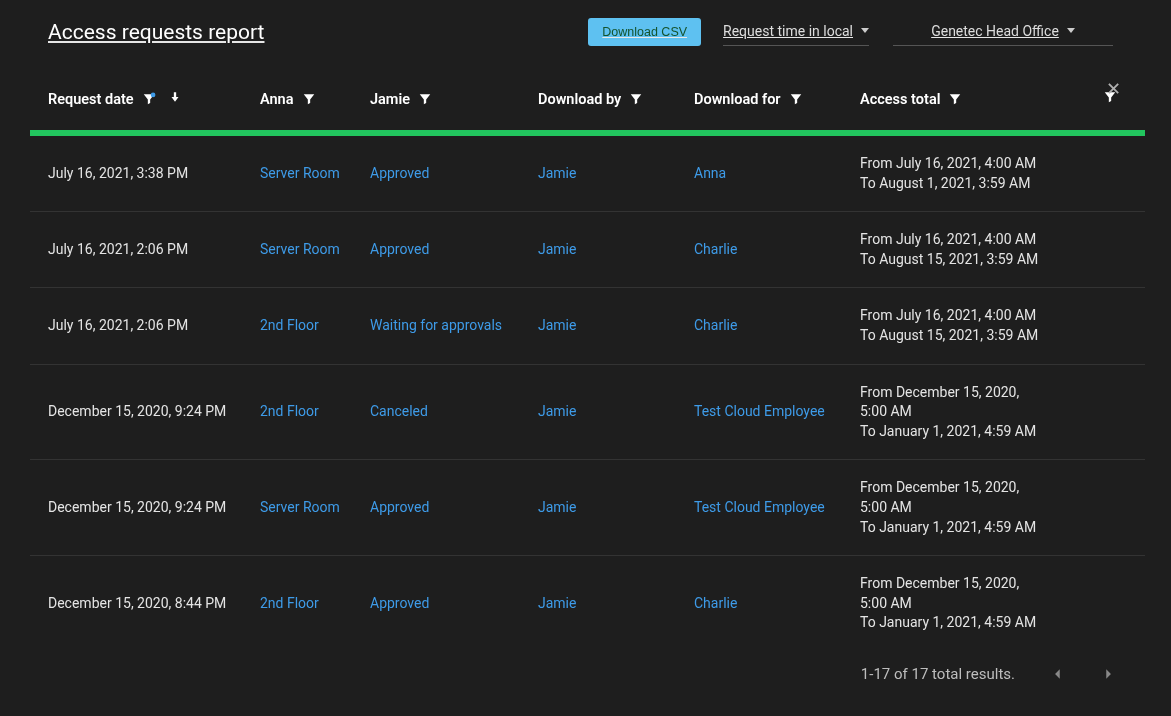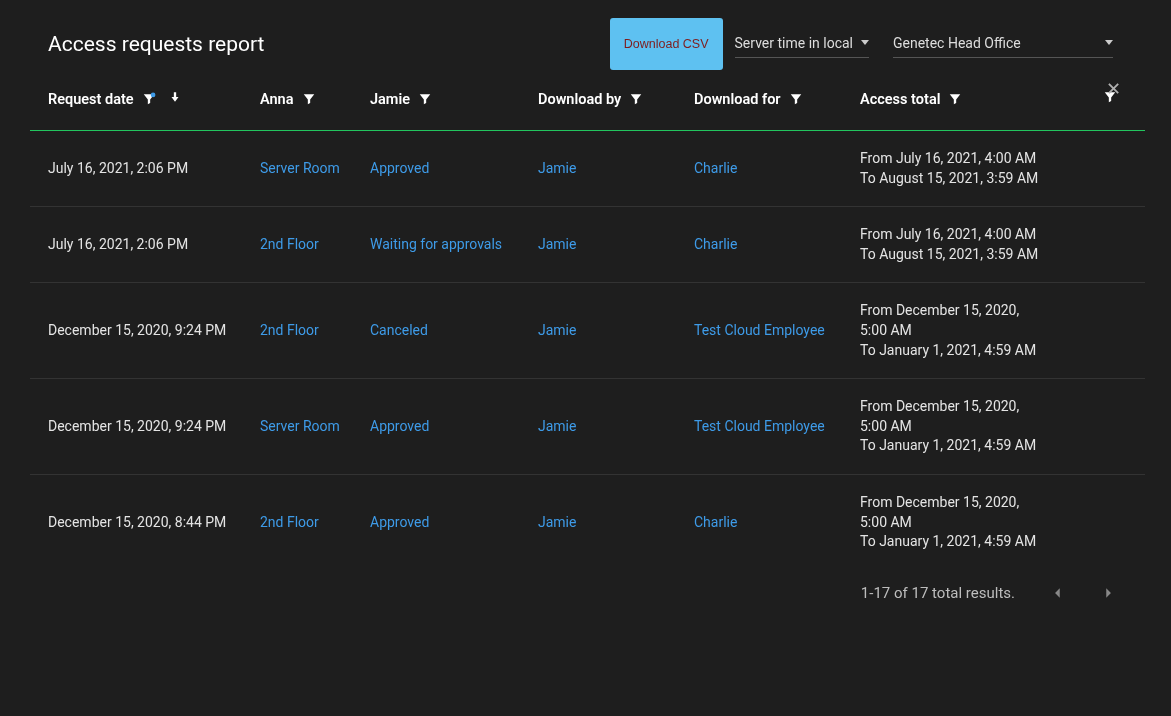--- a/index.html
+++ b/index.html
@@ -10,48 +10,49 @@
     font-size: 14px;
     width: 1171px;
     height: 716px;
     overflow: hidden;
     position: relative;
   }
   .topbar {
     display: flex;
     align-items: center;
     padding: 18px 34px 10px 48px;
+    text-decoration: underline;
   }
   .title {
     font-size: 21px;
     font-weight: 400;
     flex: 1;
     color: #fff;
   }
   .btn-download {
     background: #5ec1f1;
-    color: #7f1d1d;
+    color: #14532d;
     border: none;
-    padding: 19px 14px;
+    padding: 7px 14px;
     border-radius: 3px;
     font-size: 12.5px;
     cursor: pointer;
-    margin-right: 12px;
+    margin-right: 22px;
   }
   .dd {
     display: flex;
     align-items: center;
     border-bottom: 1px solid #555;
     padding: 4px 0 6px 0;
     margin-right: 24px;
     cursor: pointer;
     font-size: 14px;
     color: #ddd;
   }
-  .dd.wide { width: 220px; justify-content: space-between; }
+  .dd.wide { width: 220px; justify-content: center; }
   .caret {
     display: inline-block;
     width: 0; height: 0;
     border-left: 4px solid transparent;
     border-right: 4px solid transparent;
     border-top: 5px solid #ccc;
     margin-left: 8px;
   }
 
   .content-scroll {
@@ -80,21 +81,21 @@
     z-index: 5;
   }
 
   table { width: 100%; border-collapse: collapse; table-layout: fixed; }
   thead th {
     text-align: left;
     font-weight: 600;
     padding: 22px 10px 22px 18px;
     font-size: 14.5px;
     color: #fff;
-    border-bottom: 1px solid #22c55e;
+    border-bottom: 6px solid #22c55e;
     vertical-align: middle;
   }
   tbody td {
     padding: 18px 10px 18px 18px;
     border-bottom: 1px solid #333;
     vertical-align: middle;
     font-size: 14px;
     line-height: 1.4;
   }
   tbody tr:last-child td { border-bottom: none; }
@@ -129,21 +130,21 @@
   .pager .nav { color: #888; cursor: pointer; }
   .pager .nav svg { display:block; }
 </style>
 </head>
 <body>
 
 <div class="topbar">
   <div class="title">Access requests report</div>
   <button class="btn-download">Download CSV</button>
   <div class="dd">
-    <span>Server time in local</span>
+    <span>Request time in local</span>
     <span class="caret"></span>
   </div>
   <div class="dd wide">
     <span>Genetec Head Office</span>
     <span class="caret"></span>
   </div>
 </div>
 
 <span class="close-x">✕</span>
 
@@ -229,20 +230,29 @@
         <th style="text-align:right; padding-right:28px;">
           <span class="funnel">
             <svg width="14" height="14" viewBox="0 0 24 24" fill="#fff">
                 <path d="M3 4h18l-7 9v6l-4 2v-8z"></path>
               </svg>
           </span>
         </th>
       </tr>
     </thead>
     <tbody id="tbody">
+        <tr>
+          <td class="plain">July 16, 2021, 3:38 PM</td>
+          <td class="link">Server Room</td>
+          <td class="link">Approved</td>
+          <td class="link">Jamie</td>
+          <td class="link">Anna</td>
+          <td class="dates">From July 16, 2021, 4:00 AM<br>To August 1, 2021, 3:59 AM</td>
+          <td></td>
+        </tr>
         <tr>
           <td class="plain">July 16, 2021, 2:06 PM</td>
           <td class="link">Server Room</td>
           <td class="link">Approved</td>
           <td class="link">Jamie</td>
           <td class="link">Charlie</td>
           <td class="dates">From July 16, 2021, 4:00 AM<br>To August 15, 2021, 3:59 AM</td>
           <td></td>
         </tr>
         <tr>

